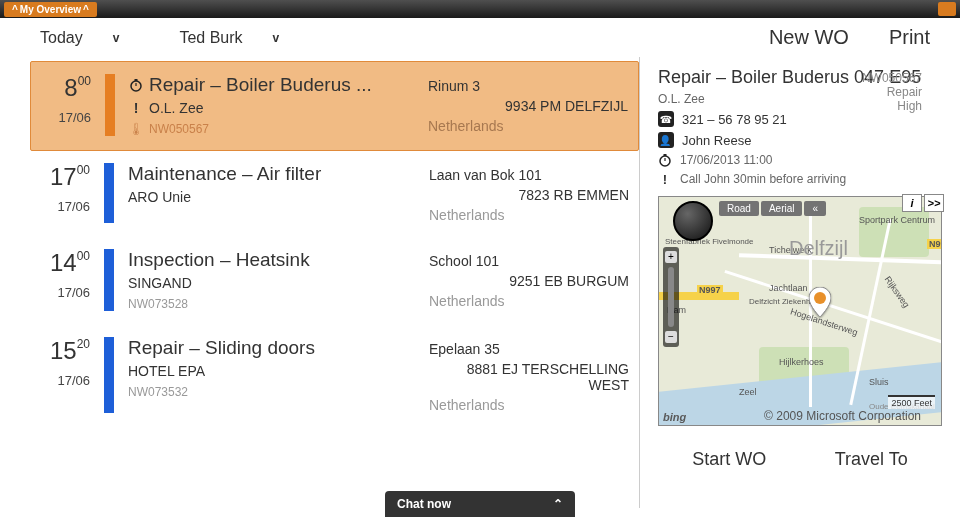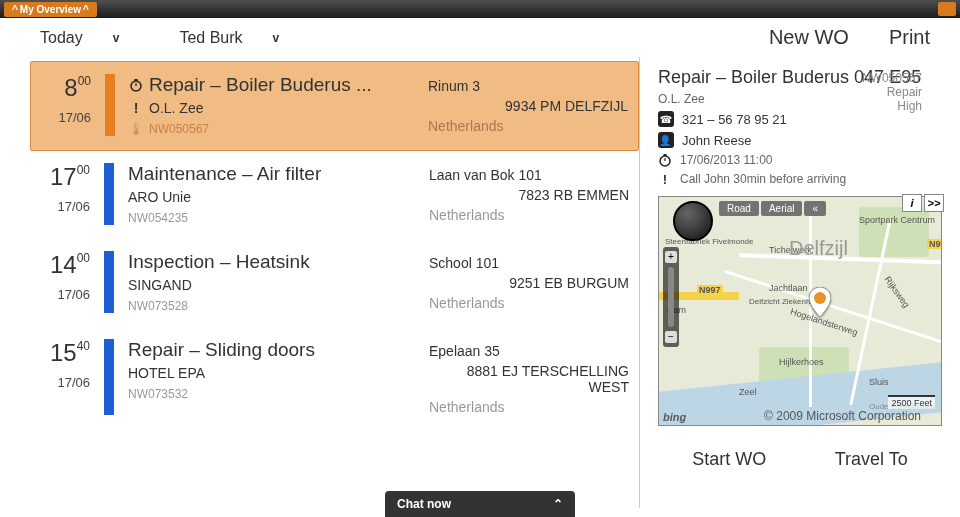--- a/index.html
+++ b/index.html
@@ -131,23 +131,20 @@
           <div class="date">17/06</div>
         </div>
         <div class="bar"></div>
         <div class="main">
           <div class="title">
             <span>Maintenance – Air filter</span>
           </div>
           <div class="cust">
             <span>ARO Unie</span>
           </div>
-          <div class="num">
-            <span>NW054235</span>
-          </div>
         </div>
         <div class="addr">
           <div class="l1">Laan van Bok 101</div>
           <div class="l2">7823 RB EMMEN</div>
           <div class="l3">Netherlands</div>
         </div>
       </div>
       <div class="wo">
         <div class="time">
           <div><span class="hr">14</span><span class="mn">00</span></div>
@@ -166,21 +163,21 @@
           </div>
         </div>
         <div class="addr">
           <div class="l1">School 101</div>
           <div class="l2">9251 EB BURGUM</div>
           <div class="l3">Netherlands</div>
         </div>
       </div>
       <div class="wo">
         <div class="time">
-          <div><span class="hr">15</span><span class="mn">40</span></div>
+          <div><span class="hr">15</span><span class="mn">20</span></div>
           <div class="date">17/06</div>
         </div>
         <div class="bar"></div>
         <div class="main">
           <div class="title">
             <span>Repair – Sliding doors</span>
           </div>
           <div class="cust">
             <span>HOTEL EPA</span>
           </div>

